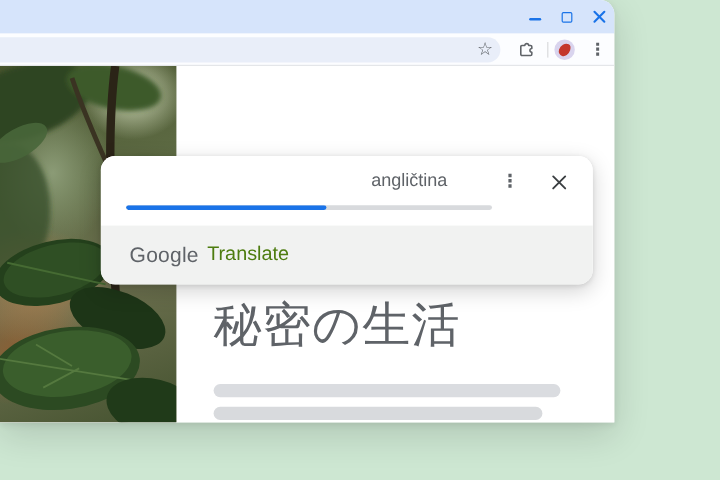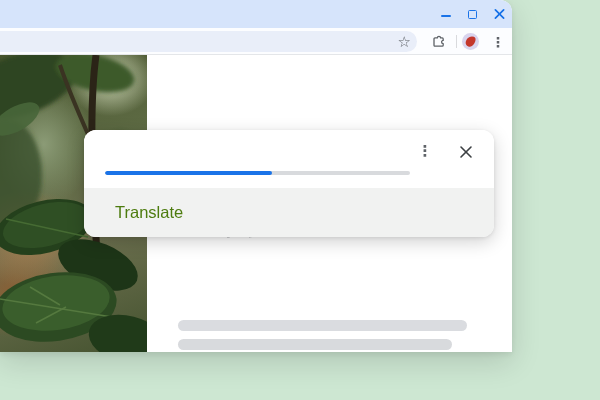--- a/index.html
+++ b/index.html
@@ -161,38 +161,41 @@
           <ellipse cx="56" cy="248" rx="54" ry="27" fill="#3a5e2c" transform="rotate(-8 56 248)"></ellipse>
           <path d="M0 244 L 112 262 M30 232 L 60 250 M36 268 L 66 252" stroke="#55793f" stroke-width="1.5" fill="none"></path>
           <ellipse cx="128" cy="285" rx="40" ry="24" fill="#203a19" transform="rotate(14 128 285)"></ellipse>
           <ellipse cx="16" cy="64" rx="26" ry="12" fill="#48663a" transform="rotate(-30 16 64)" opacity=".9"></ellipse>
           <ellipse cx="120" cy="120" rx="22" ry="44" fill="#3f5a31" opacity=".55" filter="url(#soft)"></ellipse>
         </svg>
       </div>
 
       <div class="heading">
         <div>植物の</div>
+        <div>秘密の生活</div>
       </div>
 
       <div class="bar bar1"></div>
       <div class="bar bar2"></div>
     </div>
   </div>
 
   <div class="popup">
     <div class="popup-top">
+      <div class="tab tab-inactive">angličtina</div>
       <div class="tabline">
         <div class="tabline-active"></div>
       </div>
       <div class="popup-kebab">⋮</div>
       <div class="popup-close">
         <svg width="14" height="14" viewBox="0 0 14 14">
           <line x1="2" y1="2" x2="12" y2="12" stroke="#3c4043" stroke-width="1.6" stroke-linecap="round"></line>
           <line x1="12" y1="2" x2="2" y2="12" stroke="#3c4043" stroke-width="1.6" stroke-linecap="round"></line>
         </svg>
       </div>
     </div>
     <div class="popup-footer">
+      <span class="brand-google">Google</span>
       <span class="brand-product">Translate</span>
     </div>
   </div>
 
 </div>
 
 </body></html>

